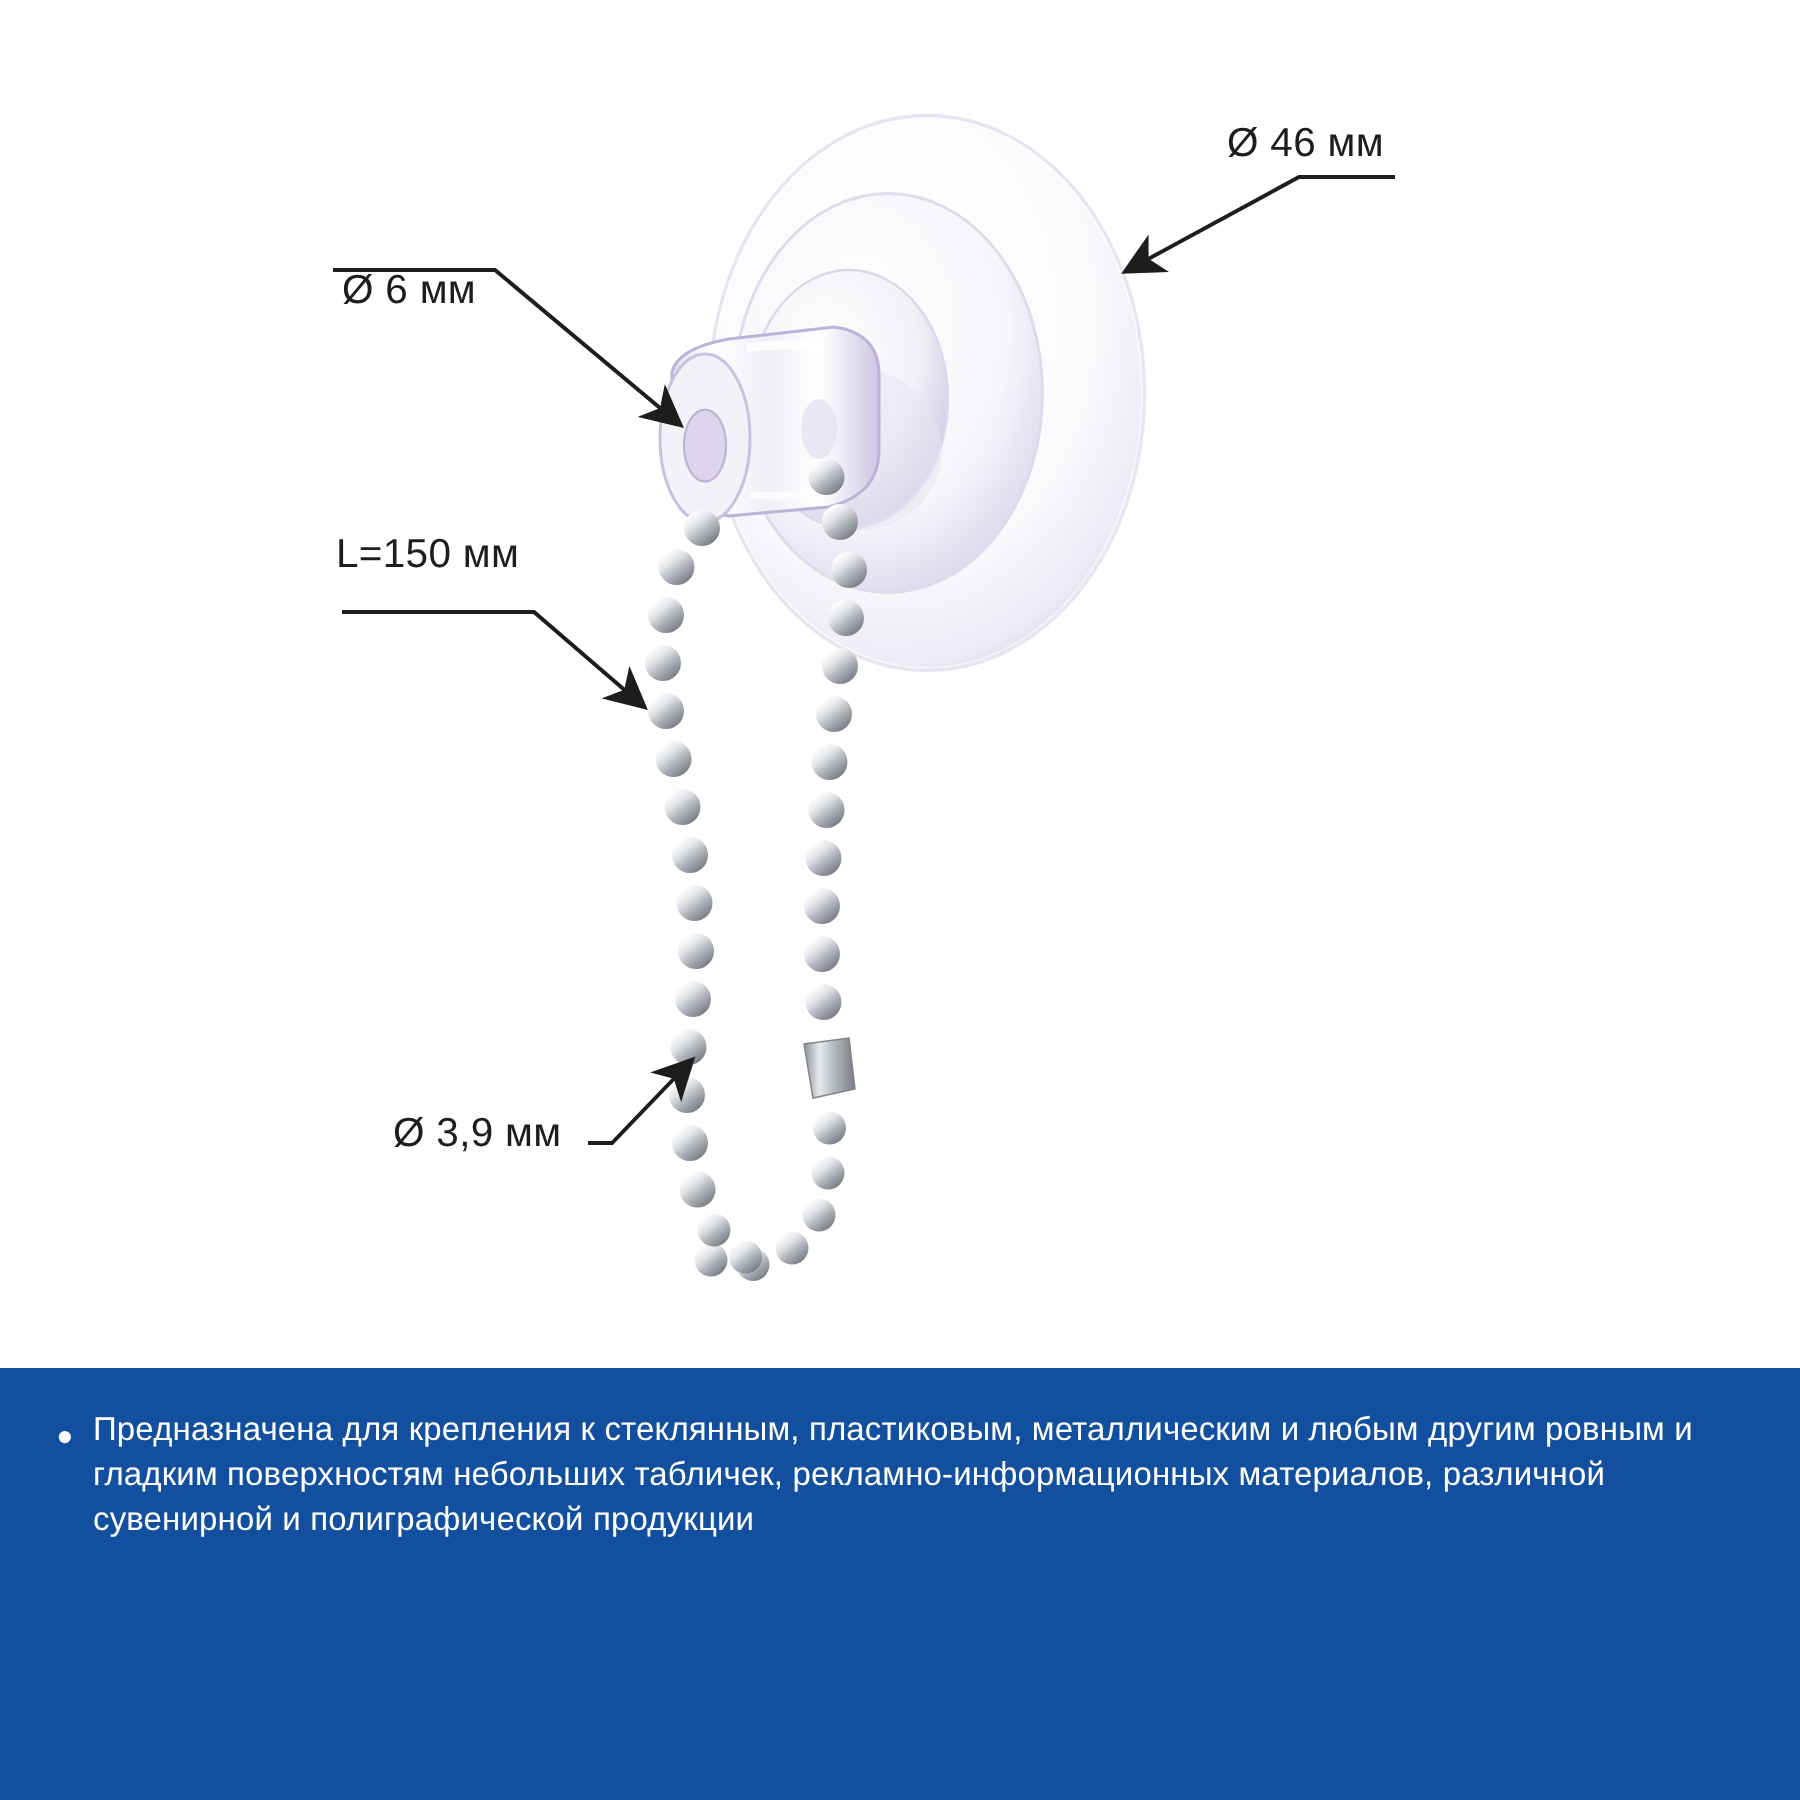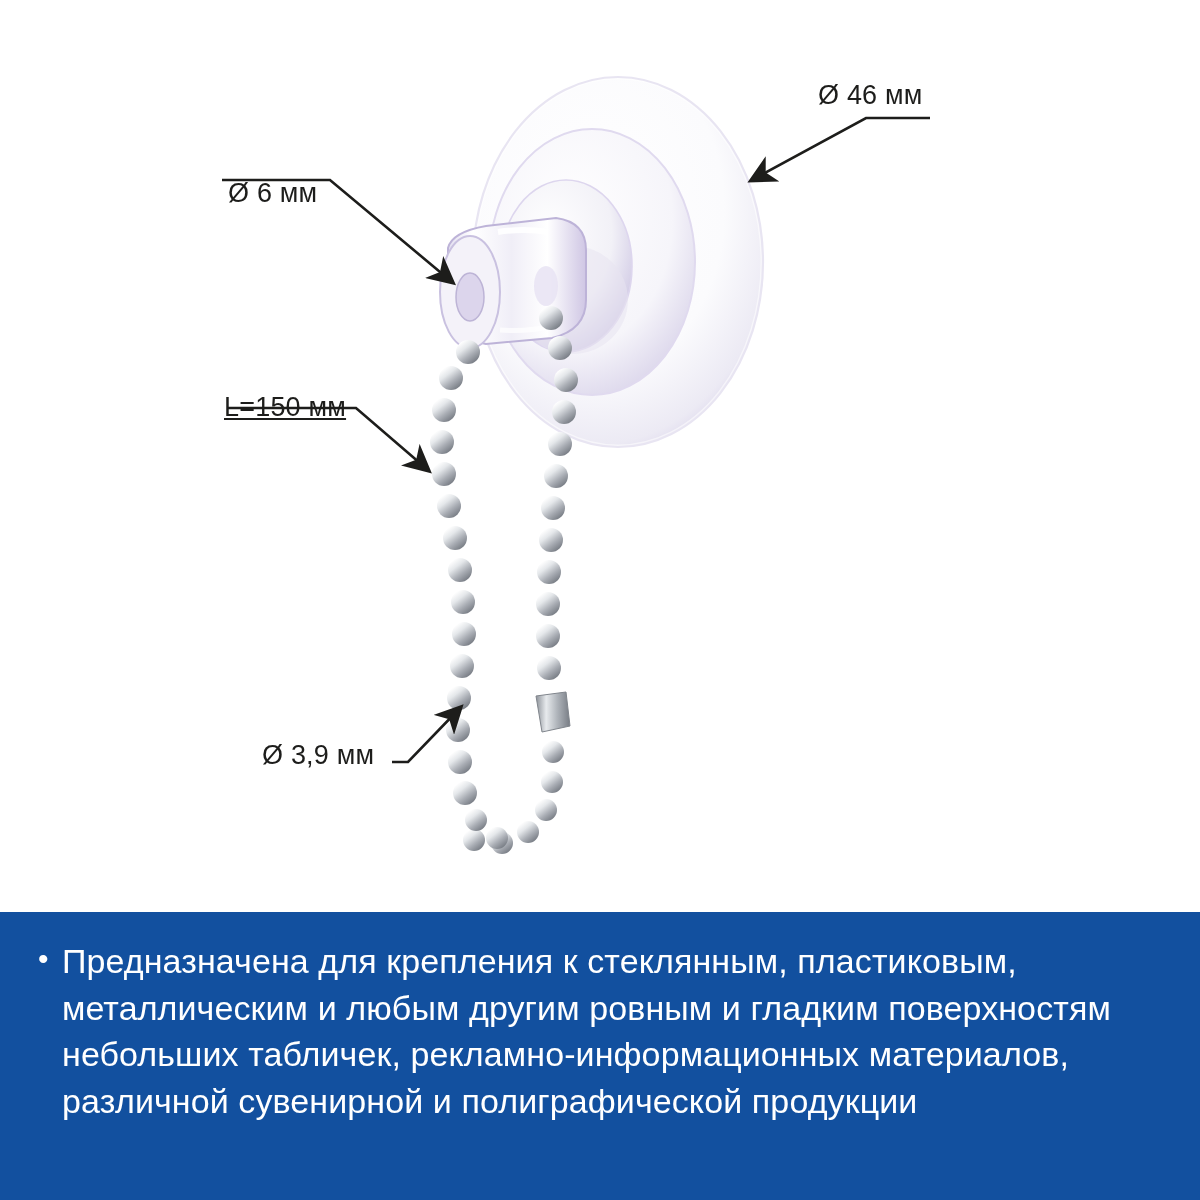--- a/index.html
+++ b/index.html
@@ -54,21 +54,21 @@
     padding: 26px 40px 10px 36px;
   }
   #features ul {
     list-style: none;
     margin: 0;
     padding: 0;
   }
   #features li {
     color: #ffffff;
     font-family: "Liberation Sans", sans-serif;
-    font-size: 34px;
+    font-size: 22px;
     line-height: 1.37;
     position: relative;
     padding-left: 26px;
     letter-spacing: 0.1px;
   }
   #features li::before {
     content: "•";
     position: absolute;
     left: 2px;
     top: 0;
@@ -204,21 +204,21 @@
         <path d="M222,180 L330,180 L452,282" marker-end="url(#arrowHead)"></path>
 
         <path d="M228,408 L356,408 L428,470" marker-end="url(#arrowHead)"></path>
 
         <path d="M392,762 L408,762 L460,708" marker-end="url(#arrowHead)"></path>
       </g>
     </svg>
 
     <div class="callout-label" style="left:818px; top:80px;">Ø 46 мм</div>
     <div class="callout-label" style="left:228px; top:134px;margin-top:44px;">Ø 6 мм</div>
-    <div class="callout-label" style="left:224px; top:392px;text-decoration:underline;">L=150 мм</div>
+    <div class="callout-label" style="left:224px; top:354px;">L=150 мм</div>
     <div class="callout-label" style="left:262px; top:740px;">Ø 3,9 мм</div>
   </div>
 
   <div id="features">
     <ul>
       <li>Предназначена для крепления к стеклянным, пластиковым, металлическим и любым другим ровным и гладким поверхностям небольших табличек, рекламно-информационных материалов, различной сувенирной и полиграфической продукции</li>
     </ul>
   </div>
 
 </div>

